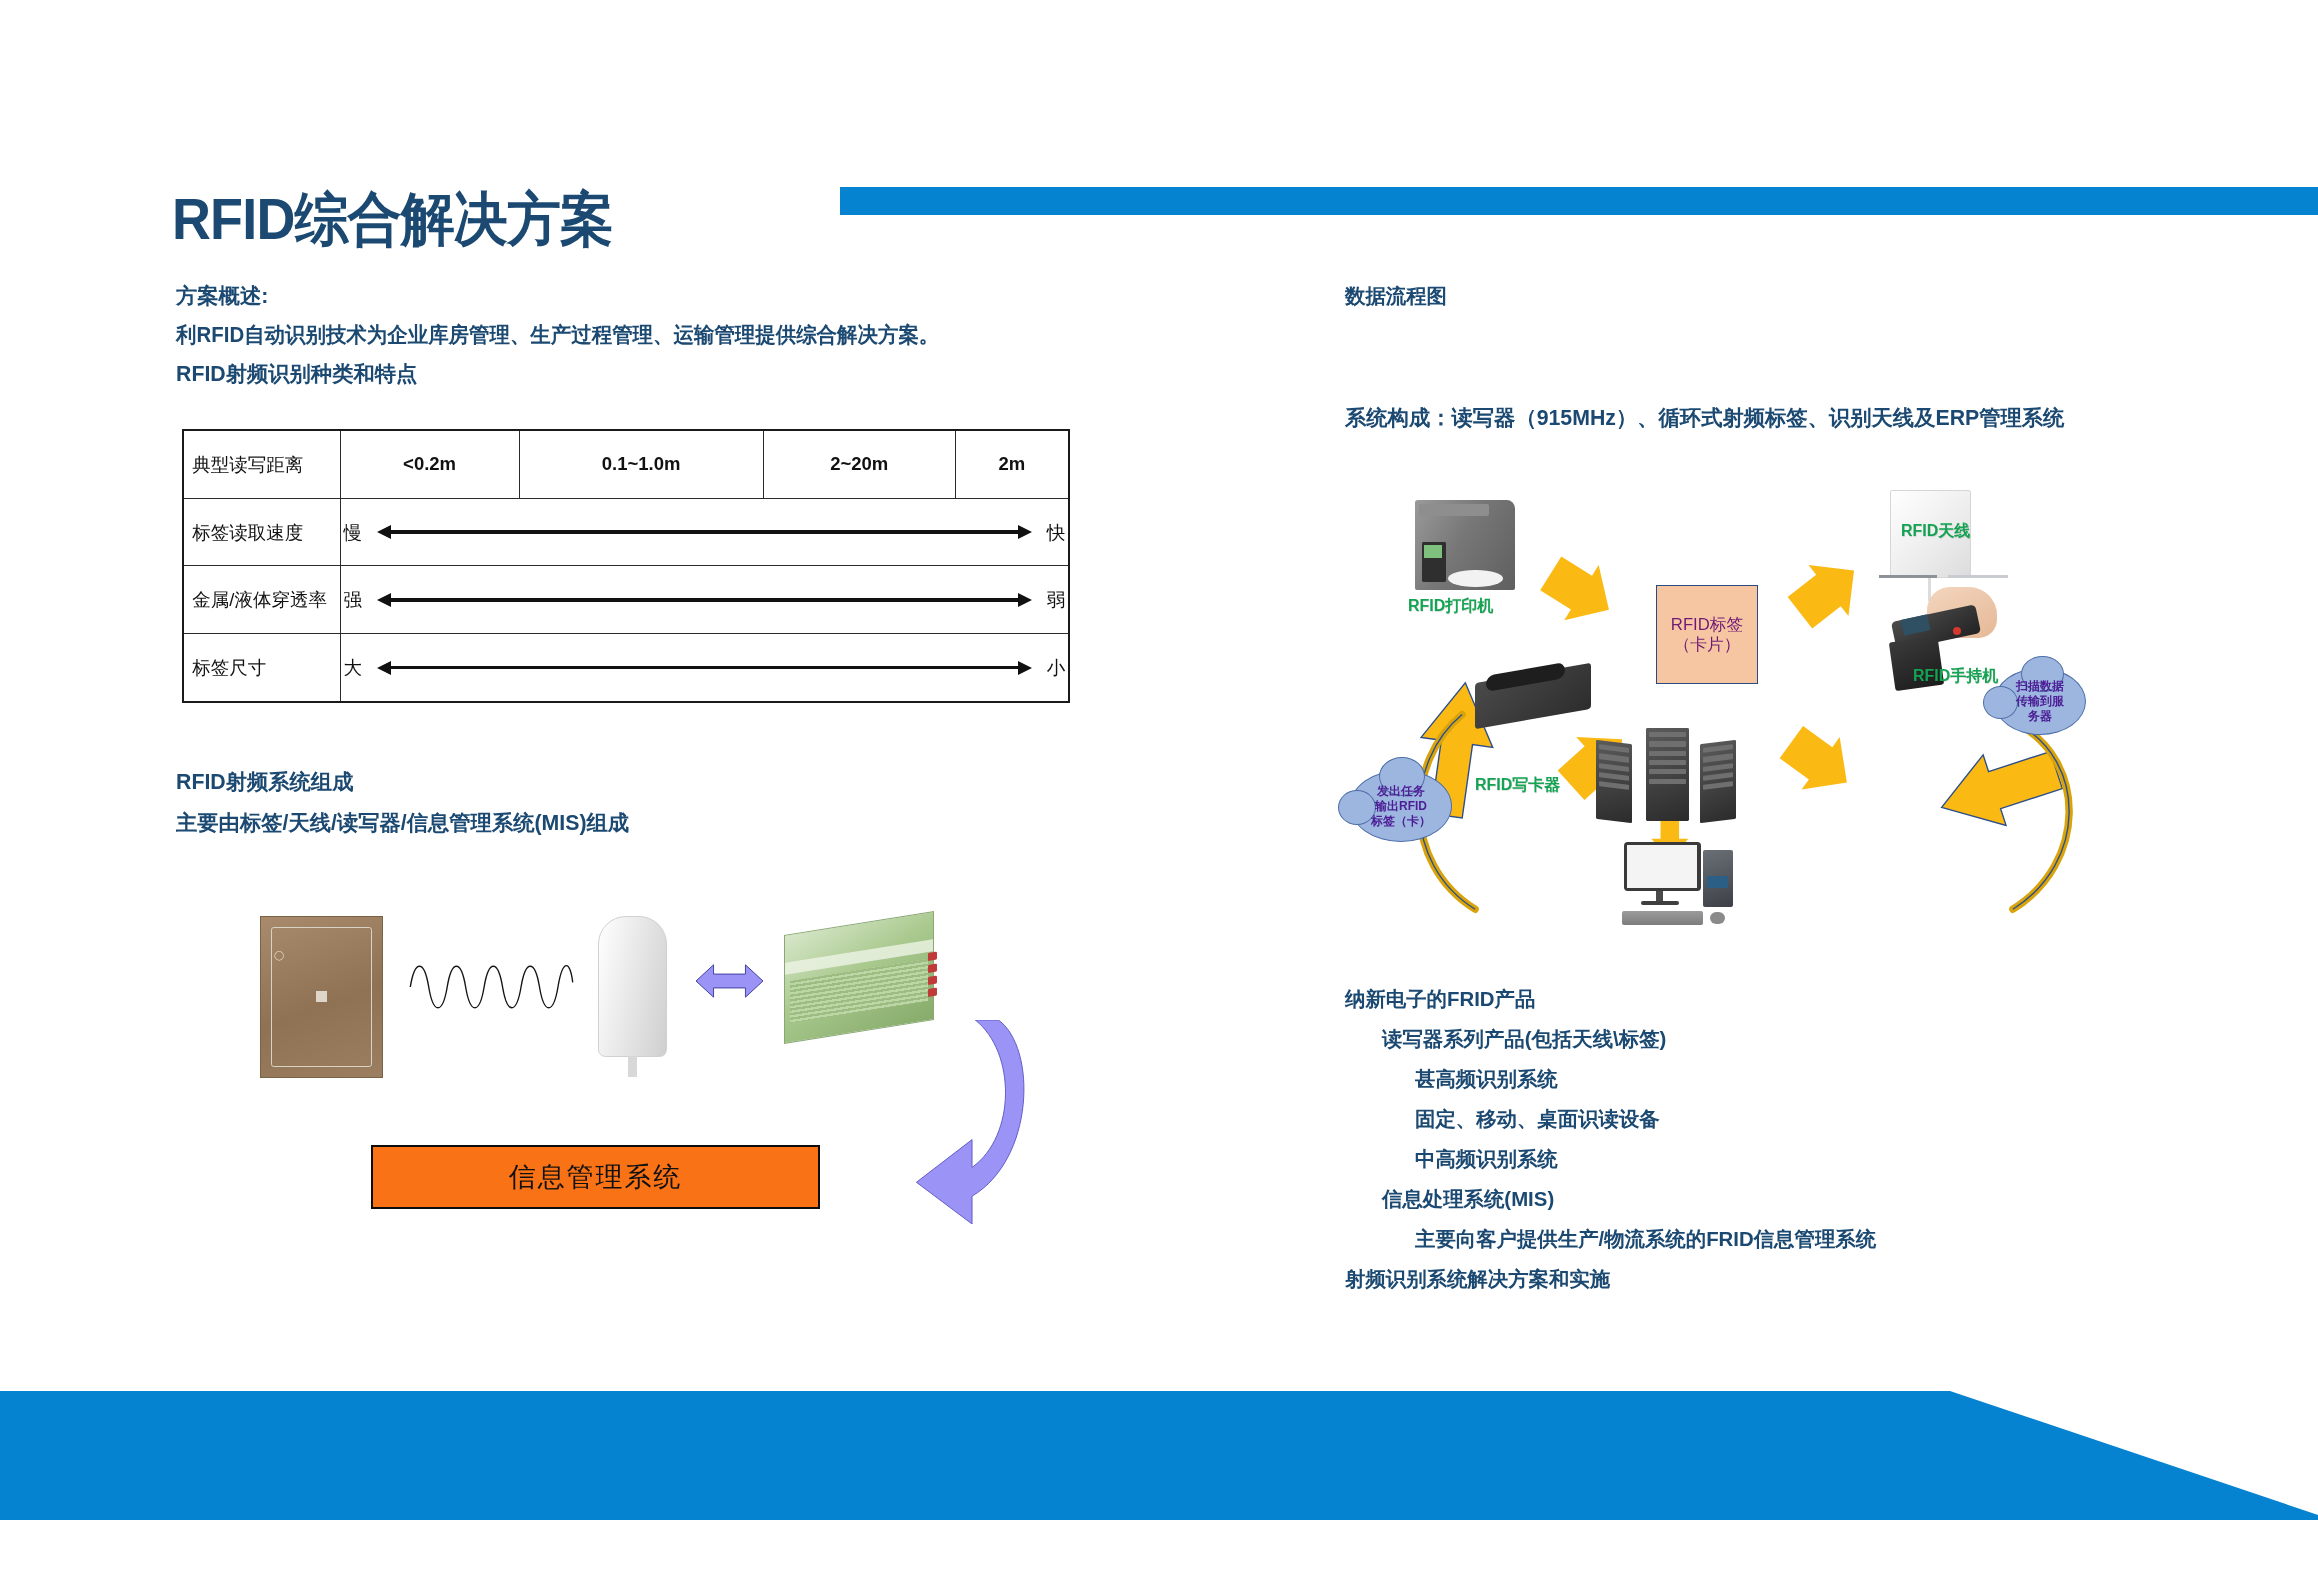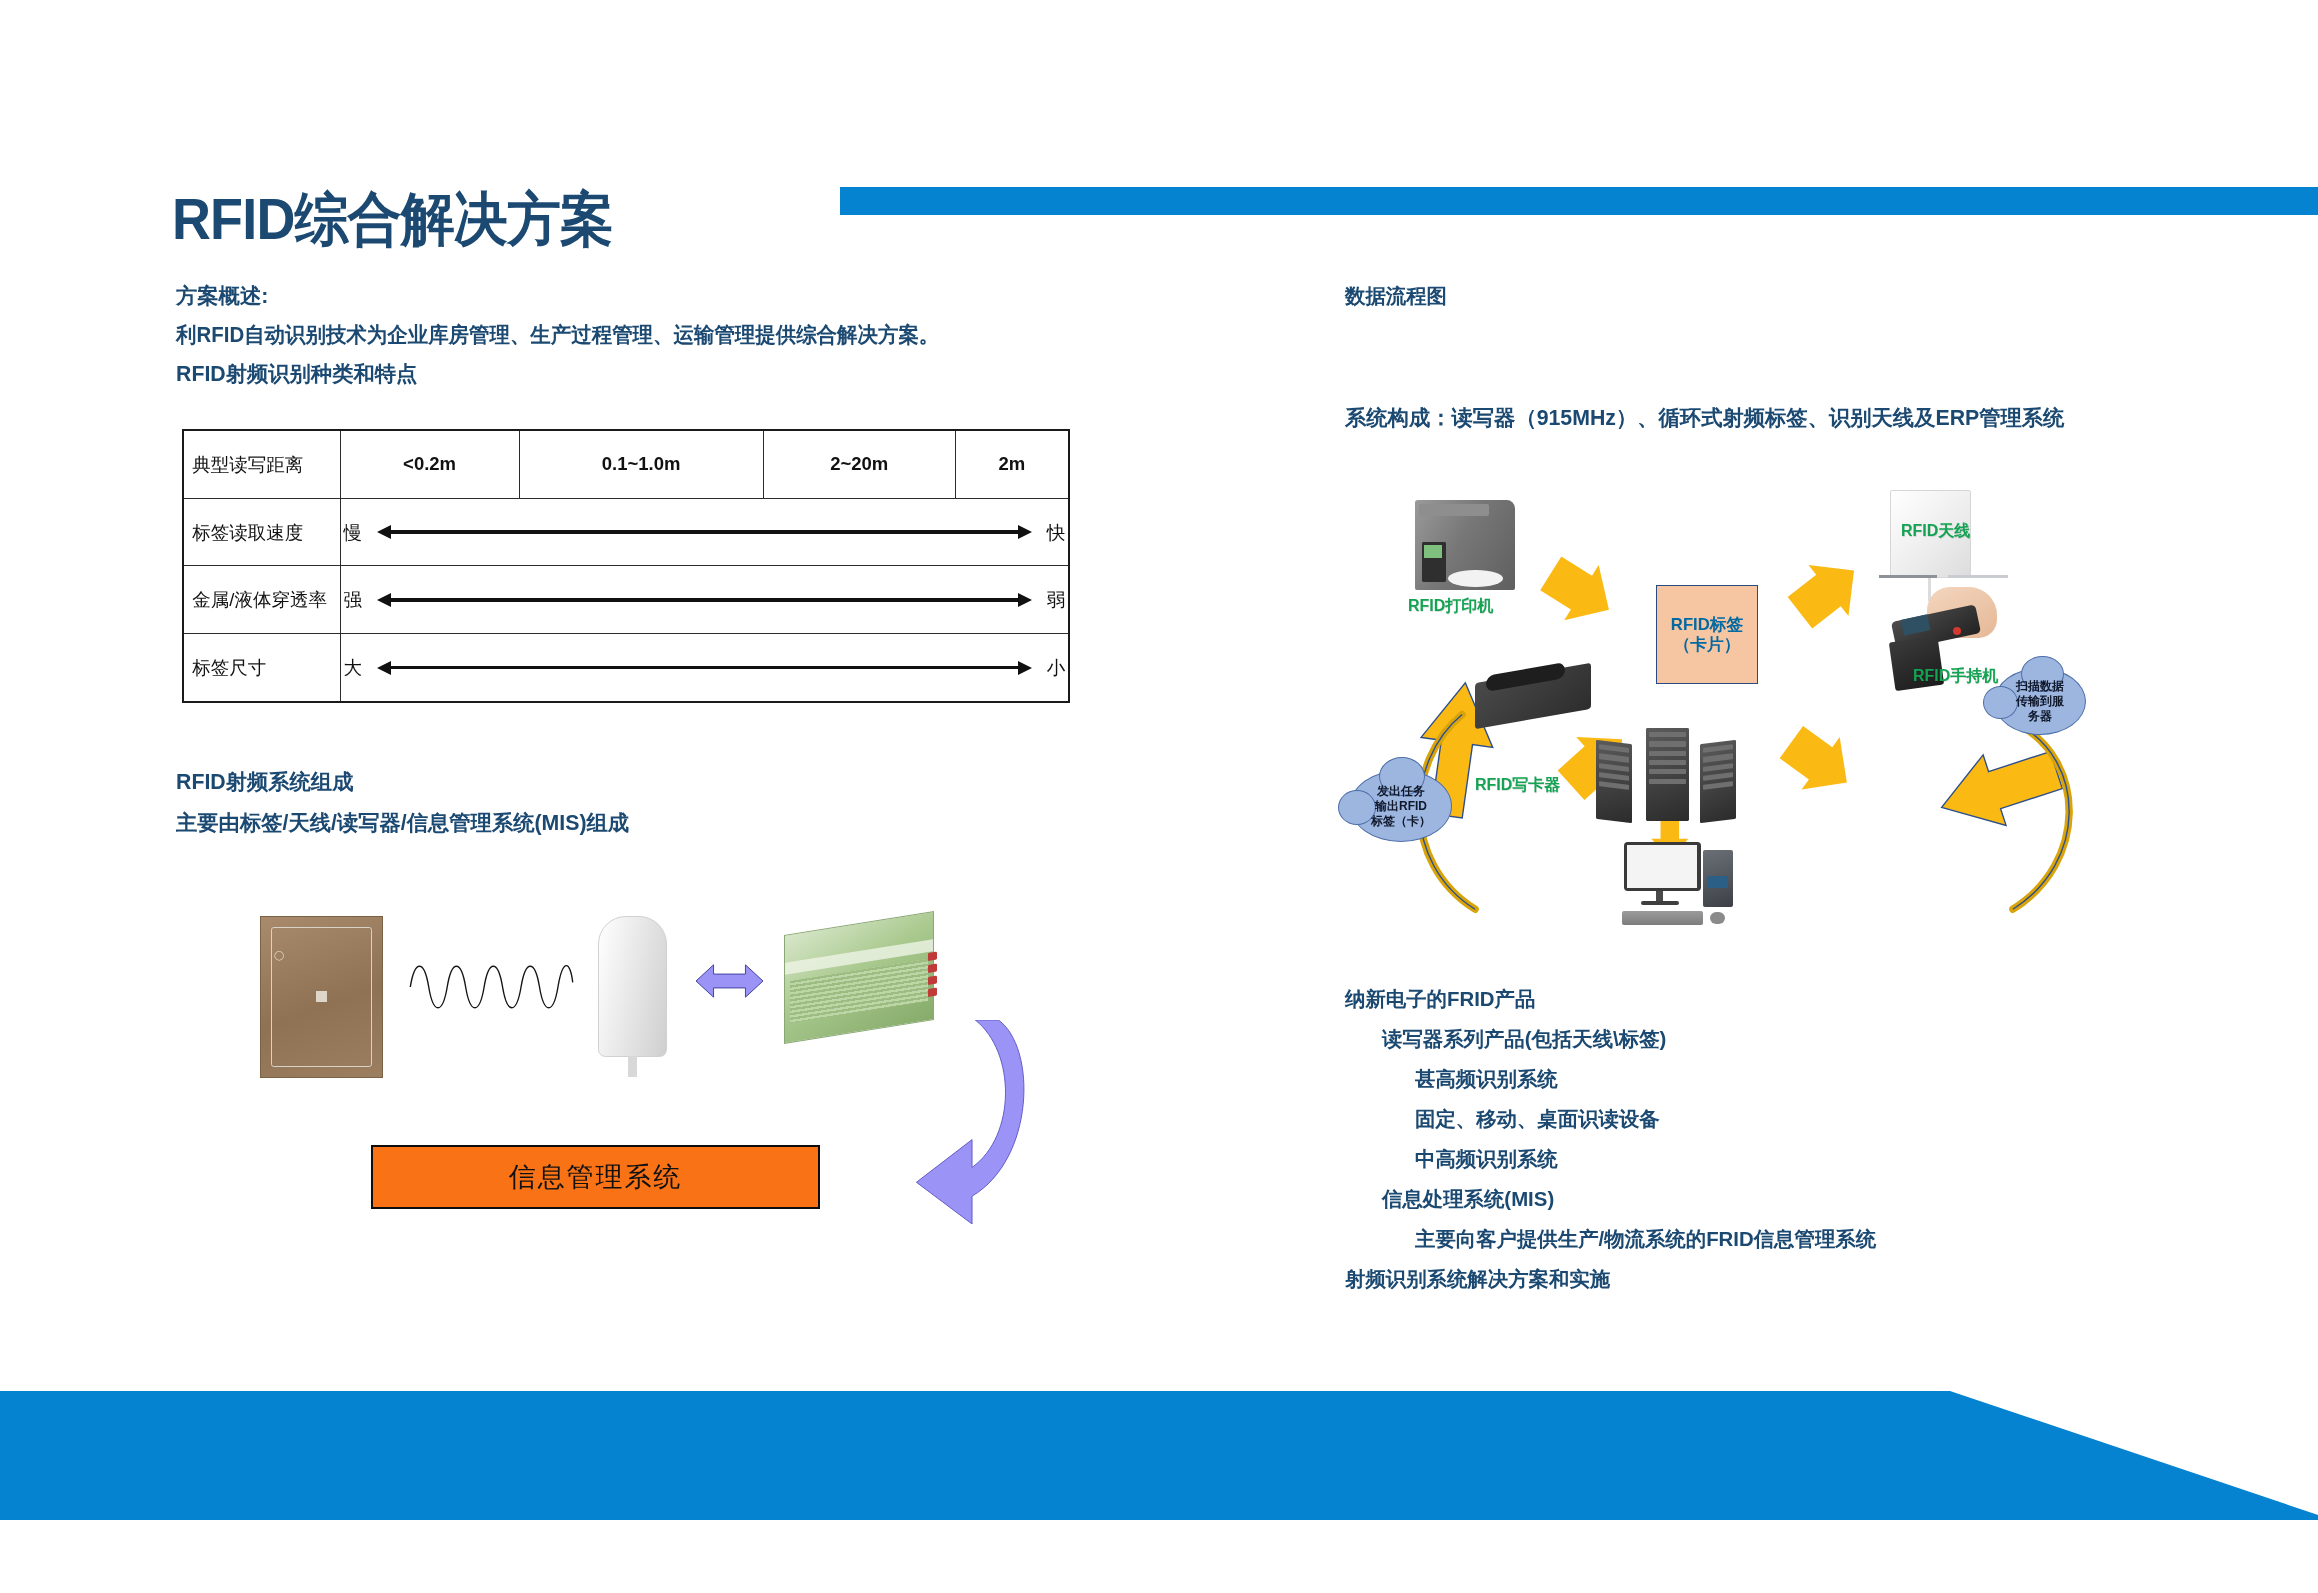--- a/index.html
+++ b/index.html
@@ -108,21 +108,21 @@
   #writer .box{position:absolute;left:0;top:6.5px;width:116px;height:46px;
        background:linear-gradient(145deg,#4a4a4a,#2d2d2d);transform:skewY(-10deg);border-radius:3.7px;}
   #writer .slot{position:absolute;left:11px;top:2.8px;width:79px;height:16px;
        background:#1e1e1e;border-radius:8.3px;transform:skewY(-10deg);}
   #writer-cap{left:139px;top:273px;margin-top:38px;}
 
   
   #tag-card{position:absolute;left:320px;top:121px;width:100px;height:97px;
        background:#F6C6A3;border:1.4px solid #2a4b80;display:flex;flex-direction:column;
        align-items:center;justify-content:center;line-height:1.15;}
-  #tag-card span{color:#0369a1;font-size:16.7px;font-weight:700;}
+  #tag-card span{color:#701a75;font-size:16.7px;font-weight:400;}
 
   
   #rantenna{left:554px;top:25.5px;width:81px;height:88px;}
   #rantenna .pan{position:absolute;left:0;top:0;right:0;bottom:0;
        background:linear-gradient(135deg,#fff,#ececec 60%,#dcdcdc);border:0.5px solid #d6d6d6;border-radius:1.9px;}
   #rantenna-cap{left:565px;top:57px;}
   #rantenna .cable{position:absolute;left:38px;top:87px;width:3.2px;height:24px;background:#dcdcdc;}
   #rshelf1{position:absolute;left:543px;top:111px;width:58px;height:3.2px;background:#8d9298;}
   #rshelf2{position:absolute;left:612px;top:111px;width:60px;height:3.2px;background:#c9ccd0;}
 
@@ -159,21 +159,21 @@
        background:linear-gradient(160deg,#6b7077,#3c4046);border-radius:1.9px;}
   #desktop .tower i{position:absolute;left:4.2px;top:26px;width:20.4px;height:12px;background:#2b5f86;}
   #desktop .kb{position:absolute;left:2.8px;top:69px;width:81px;height:14px;
        background:linear-gradient(#9b9b9b,#7d7d7d);border-radius:1.9px;}
   #desktop .mouse{position:absolute;left:91px;top:70px;width:15px;height:12px;
        background:#8a8a8a;border-radius:50%/60%;}
 
   
   .cloud{position:absolute;background:#9DB6E0;border:1.4px solid #4d6fa8;border-radius:50%;
          display:flex;align-items:center;justify-content:center;text-align:center;}
-  .cloud span{color:#0f172a;font-weight:700;font-size:12px;line-height:1.25;}
+  .cloud span{color:#4c1d95;font-weight:700;font-size:12px;line-height:1.25;}
   .cloud:before,.cloud:after{content:"";position:absolute;background:#9DB6E0;
          border:1.4px solid #4d6fa8;border-radius:50%;}
   #cloud-left{left:14px;top:306px;width:100px;height:70px;}
   #cloud-left:before{left:-13px;top:18.5px;width:36px;height:33px;}
   #cloud-left:after{left:28px;top:-14px;width:44px;height:37px;}
   #cloud-right{left:658px;top:204px;width:90px;height:65px;}
   #cloud-right:before{left:-11.6px;top:16.7px;width:33px;height:31px;}
   #cloud-right:after{left:25.5px;top:-13px;width:41px;height:34px;}
   .cloud span{position:relative;z-index:3;}
 

